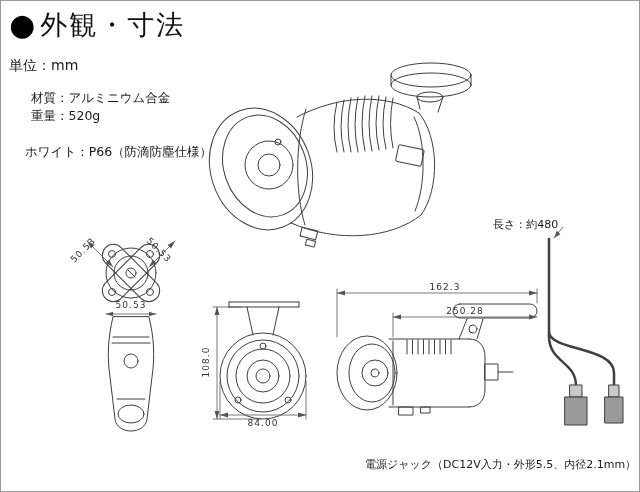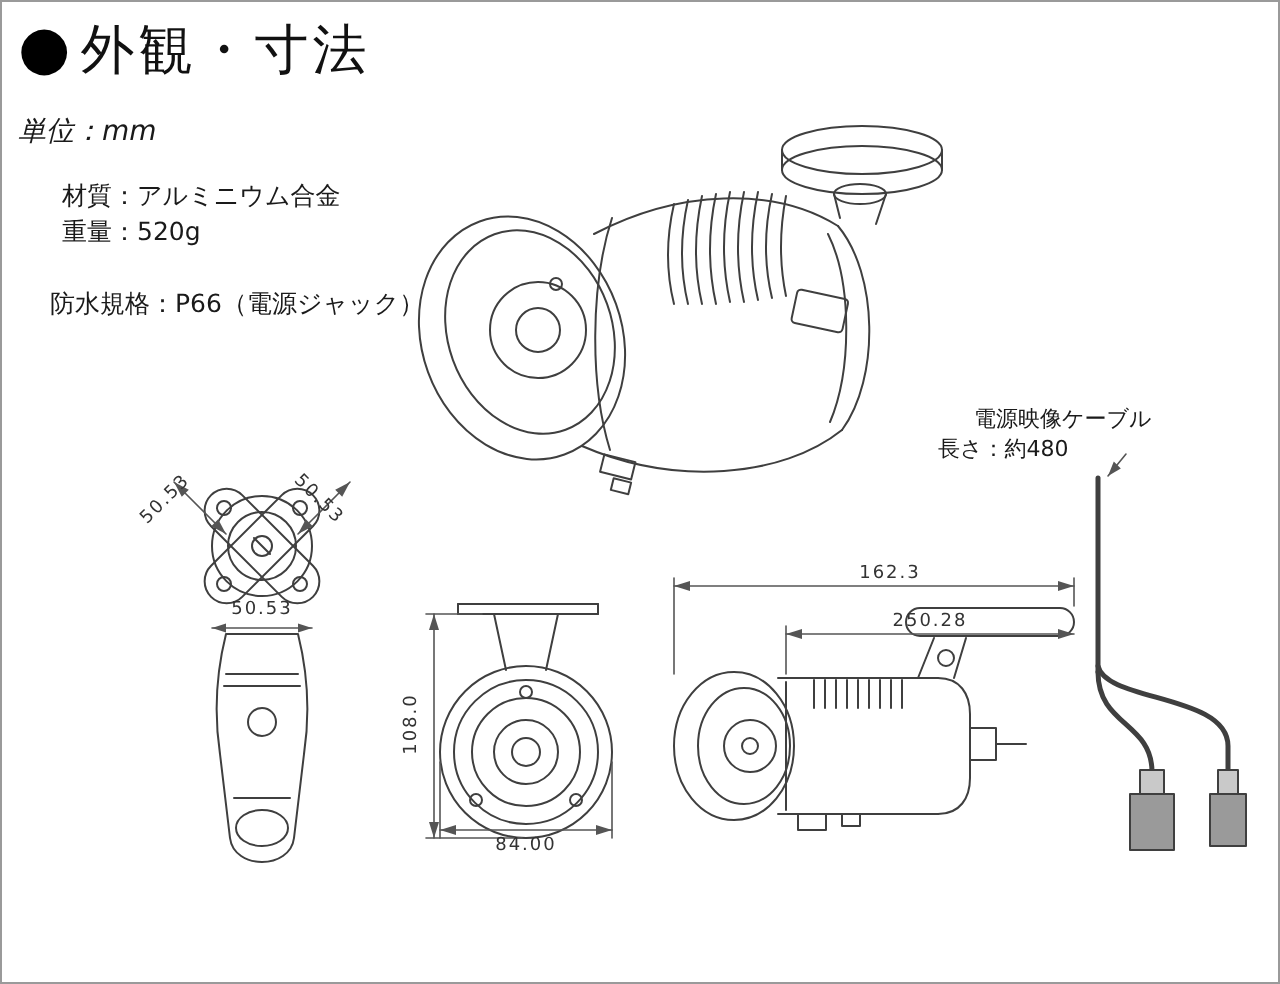--- a/index.html
+++ b/index.html
@@ -4,21 +4,21 @@
 <style>
   * { margin:0; padding:0; box-sizing:border-box; }
   html,body { background:#fff; }
   body { font-family:"DejaVu Sans","Liberation Sans",sans-serif; }
   .sheet { position:relative; width:640px; height:492px; background:#fff; border:1px solid #9a9a9a; overflow:hidden; }
   svg.art { position:absolute; left:0; top:0; }
   .t { position:absolute; color:#1a1a1a; white-space:nowrap; }
   .title-row { position:absolute; left:8px; top:6px; display:flex; align-items:center; gap:5px; }
   .bullet { font-size:30px; line-height:36px; color:#000; }
   .title { font-size:27px; letter-spacing:2px; color:#111;font-family:Liberation Mono, monospace; }
-  .unit { font-size:14px;font-style:italic; }
+  .unit { font-size:14px; }
   .spec { font-size:12.5px;margin-left:16px; }
   .callout { font-size:11px; }
   .dim { font-size:9px; color:#333; letter-spacing:1px; text-align:center; }
   .rot90 { transform:rotate(-90deg); }
   .rot45l { transform:rotate(-45deg); }
   .rot45r { transform:rotate(45deg); }
 </style>
 </head>
 <body>
 
@@ -178,26 +178,26 @@
 
   <div class="title-row">
     <span class="bullet">●</span>
     <span class="title">外観・寸法</span>
   </div>
 
   <div class="t unit" style="left:8px;top:56px">単位：mm</div>
 
   <div class="t spec" style="left:14px;top:89px">材質：アルミニウム合金</div>
   <div class="t spec" style="left:14px;top:107px">重量：520g</div>
-  <div class="t spec" style="left:8px;top:143px">防水規格：P66（電源ジャック）</div>
-
-
-  <div class="t callout" style="left:486px;top:201px">電源映像ケーブル</div>
-  <div class="t callout" style="left:468px;top:216px">長さ：約480</div>
-
+  <div class="t spec" style="left:8px;top:143px">ホワイト：P66（防滴防塵仕様）</div>
+
+
+  <div class="t callout" style="left:492px;top:216px">長さ：約480</div>
+
+  <div class="t callout" style="left:364px;top:456px">電源ジャック（DC12V入力・外形5.5、内径2.1mm）</div>
 
   <div class="t dim" style="left:420px;top:281px;width:48px">162.3</div>
   <div class="t dim" style="left:438px;top:305px;width:52px">250.28</div>
   <div class="t dim rot90" style="left:183px;top:356px;width:44px">108.0</div>
   <div class="t dim" style="left:238px;top:417px;width:48px">84.00</div>
   <div class="t dim rot45l" style="left:60px;top:244px;width:44px">50.53</div>
   <div class="t dim rot45r" style="left:136px;top:244px;width:44px">50.53</div>
   <div class="t dim" style="left:112px;top:299px;width:36px">50.53</div>
 
 </div>

